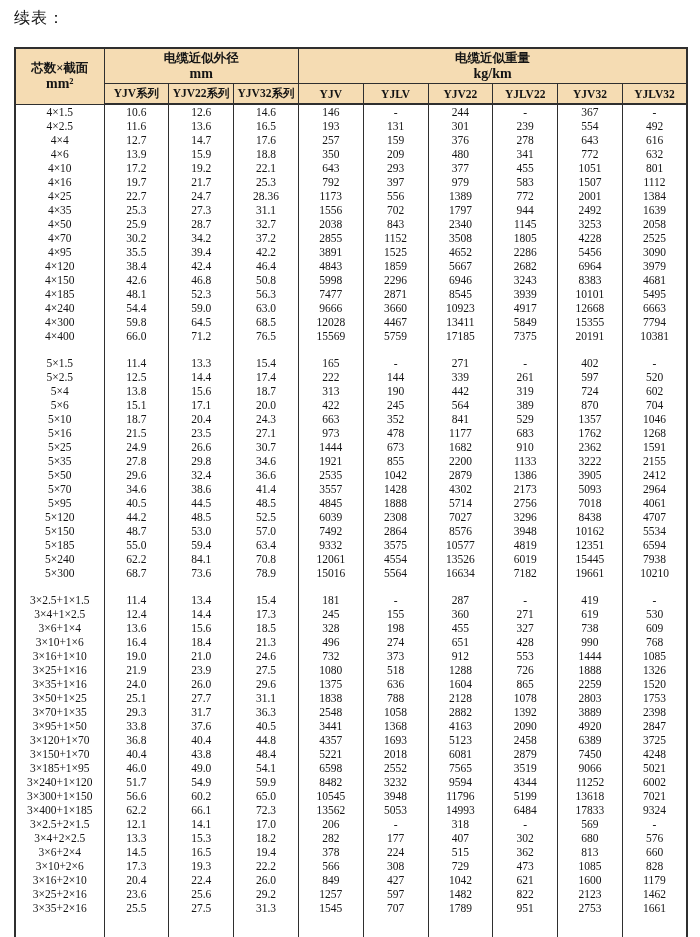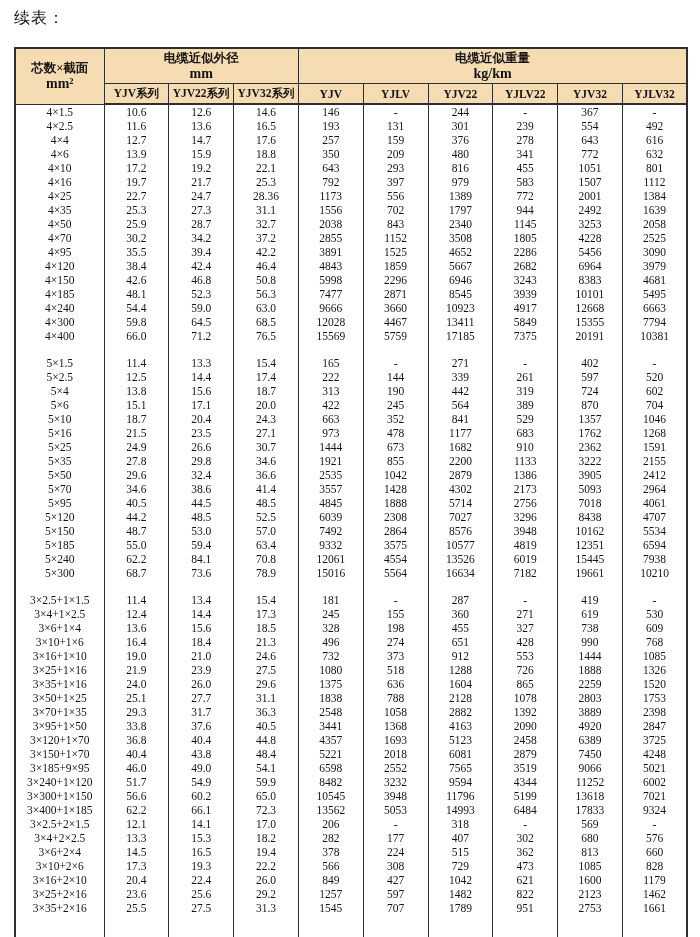--- a/index.html
+++ b/index.html
@@ -144,21 +144,21 @@
           <td>772</td>
           <td>632</td>
         </tr>
         <tr>
           <td>4×10</td>
           <td>17.2</td>
           <td>19.2</td>
           <td>22.1</td>
           <td>643</td>
           <td>293</td>
-          <td>816</td>
+          <td>377</td>
           <td>455</td>
           <td>1051</td>
           <td>801</td>
         </tr>
         <tr>
           <td>4×16</td>
           <td>19.7</td>
           <td>21.7</td>
           <td>25.3</td>
           <td>792</td>
@@ -654,21 +654,21 @@
           <td>43.8</td>
           <td>48.4</td>
           <td>5221</td>
           <td>2018</td>
           <td>6081</td>
           <td>2879</td>
           <td>7450</td>
           <td>4248</td>
         </tr>
         <tr>
-          <td>3×185+9×95</td>
+          <td>3×185+1×95</td>
           <td>46.0</td>
           <td>49.0</td>
           <td>54.1</td>
           <td>6598</td>
           <td>2552</td>
           <td>7565</td>
           <td>3519</td>
           <td>9066</td>
           <td>5021</td>
         </tr>

